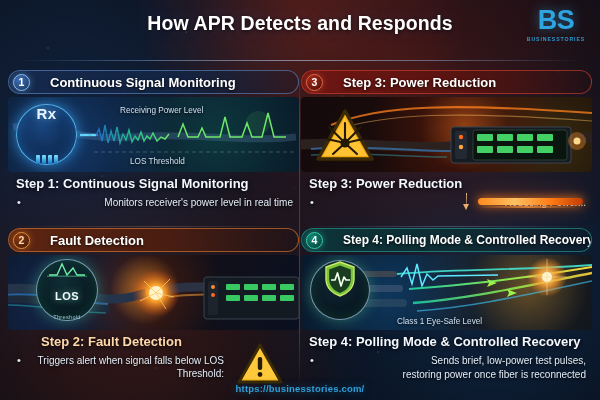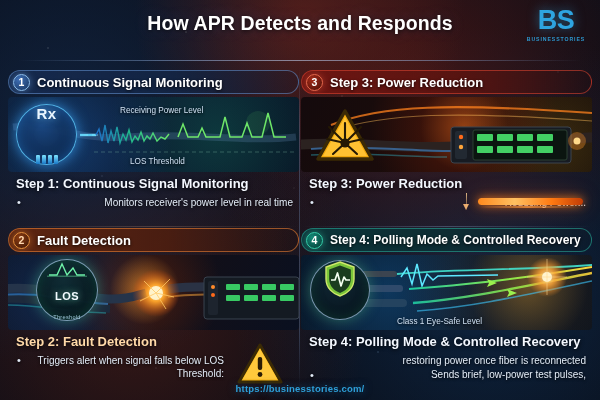--- a/index.html
+++ b/index.html
@@ -56,21 +56,21 @@
         background:linear-gradient(180deg,rgba(130,160,210,0),rgba(130,165,215,.30) 18%,
                    rgba(130,165,215,.28) 82%,rgba(130,160,210,0));}
   .hdivL{position:absolute;left:8px;top:226px;width:291px;height:1px;
         background:linear-gradient(90deg,rgba(150,120,110,0),rgba(200,150,120,.28),rgba(150,120,110,0));}
   .hdivR{position:absolute;left:301px;top:226px;width:291px;height:1px;
         background:linear-gradient(90deg,rgba(120,150,200,0),rgba(150,185,230,.30),rgba(120,150,200,0));}
 
   
   .hbar{position:relative;height:24px;border-radius:12px;display:flex;align-items:center;
         padding-left:4px;box-sizing:border-box;overflow:hidden;}
-  .hbar .lbl{font-size:13px;font-weight:bold;color:#fff;margin-left:7px;white-space:nowrap;
+  .hbar .lbl{font-size:13px;font-weight:bold;color:#fff;margin-left:20px;white-space:nowrap;
              text-shadow:0 1px 3px rgba(0,0,0,.8);}
   .badge{width:17px;height:17px;border-radius:50%;flex:0 0 auto;display:flex;
          align-items:center;justify-content:center;font-size:10.5px;font-weight:bold;
          color:#fff;box-sizing:border-box;}
 
   .hb-blue{background:linear-gradient(90deg,rgba(22,42,78,.96) 0%,rgba(20,38,70,.88) 55%,rgba(14,24,46,.25) 100%);
            border:1px solid rgba(110,160,225,.5);}
   .hb-blue .badge{background:radial-gradient(circle at 35% 30%,#3f6fb5,#17355f);
                   border:1.4px solid #8fc0ef;box-shadow:0 0 7px rgba(120,180,250,.5);}
   .hb-orange{background:linear-gradient(90deg,rgba(96,38,16,.96) 0%,rgba(80,30,14,.85) 55%,rgba(40,16,10,.2) 100%);
@@ -280,21 +280,21 @@
         <svg class="wave" viewBox="0 0 40 17" data-name="los-waveform-icon">
           <path d="M2 15 L10 15 L15 4 L20 15 L26 8 L30 15 L38 15" stroke="#6ef0a8" stroke-width="1.4" fill="none"></path>
           <path d="M0 16.2 h40" stroke="rgba(110,240,168,.55)" stroke-width="1"></path>
         </svg>
         <div class="t1" data-name="los-label">LOS</div>
         <div class="t2" data-name="los-sublabel">Threshold</div>
       </div>
     </div>
 
     <div class="body" data-name="panel-2-body">
-      <div class="steptitle" style="color:#ffd9a8;" data-name="step-2-title">Step 2: Fault Detection</div>
+      <div class="steptitle" style="color:#ffd9a8;margin-left:25px;" data-name="step-2-title">Step 2: Fault Detection</div>
       <ul class="bullets" data-name="step-2-bullets">
         <li style="max-width:198px;" data-name="list-item">Triggers alert when signal falls below LOS Threshold:</li>
       </ul>
       <svg class="tri" style="right:16px;top:8px;" width="46" height="42" viewBox="0 0 46 42" data-name="warning-triangle-icon">
         <path d="M23 2 L44 39 L2 39 Z" fill="#f5b315" stroke="#3a2a06" stroke-width="3" stroke-linejoin="round"></path>
         <path d="M23 6 L40.5 36.5 L5.5 36.5 Z" fill="#ffc93c"></path>
         <rect x="20.8" y="14" width="4.4" height="13" rx="2" fill="#2a1c04"></rect>
         <circle cx="23" cy="31.5" r="2.4" fill="#2a1c04"></circle>
       </svg>
     </div>
@@ -398,22 +398,22 @@
           <path d="M7 19 h4 l2.5 -7 l3.5 13 l3 -9 l2 3 h4" stroke="#f2fff0" stroke-width="1.7" fill="none" stroke-linejoin="round"></path>
         </svg>
       </div>
 
       <div class="artcap" style="left:96px;top:62px;" data-name="caption-class-1-eye-safe">Class 1 Eye-Safe Level</div>
     </div>
 
     <div class="body" data-name="panel-4-body">
       <div class="steptitle" data-name="step-4-title">Step 4: Polling Mode &amp; Controlled Recovery</div>
       <ul class="bullets" data-name="step-4-bullets">
+        <li data-name="list-item">Sends brief, low-power test pulses,</li>
         <li style="padding-left: 10px; list-style: none;" data-name="list-item-continuation">restoring power once fiber is reconnected</li>
-        <li data-name="list-item">Sends brief, low-power test pulses,</li>
       </ul>
     </div>
   </div>
 
   <div id="footer" data-name="footer">
     <a href="#" data-name="footer-url-link">https://businesstories.com/</a>
   </div>
 </div>
 
 <style>

